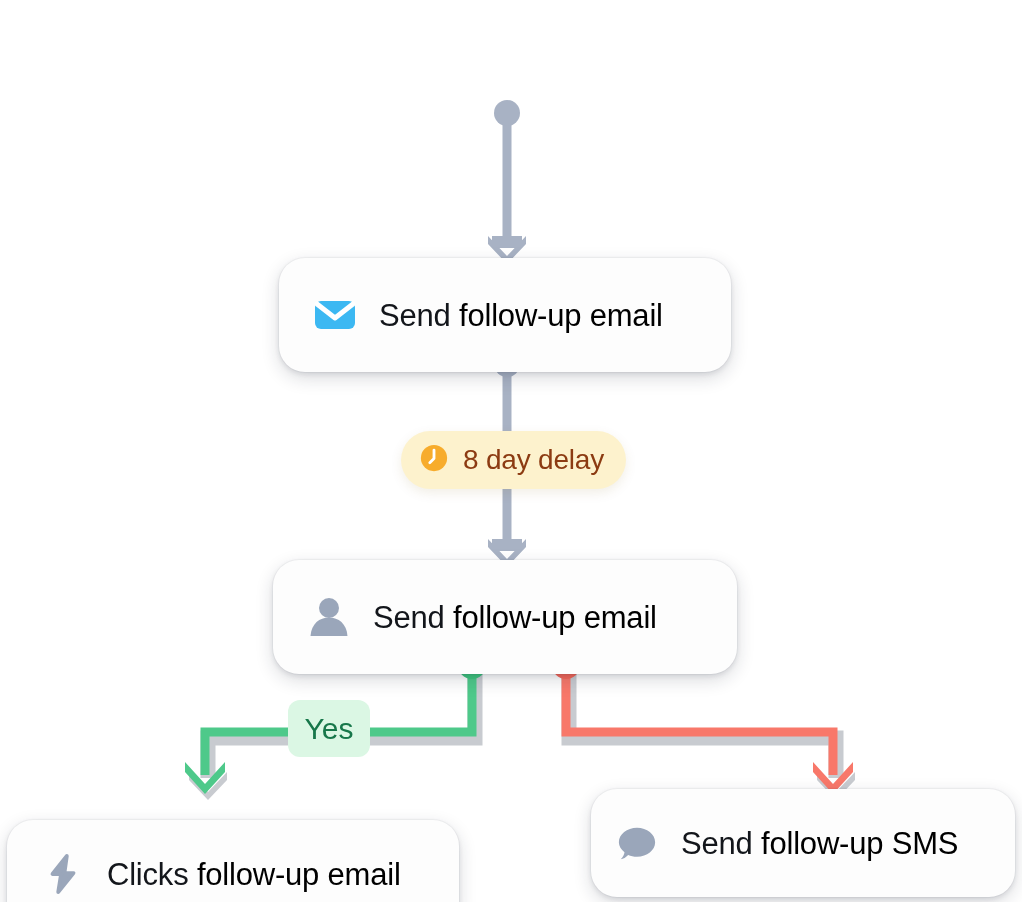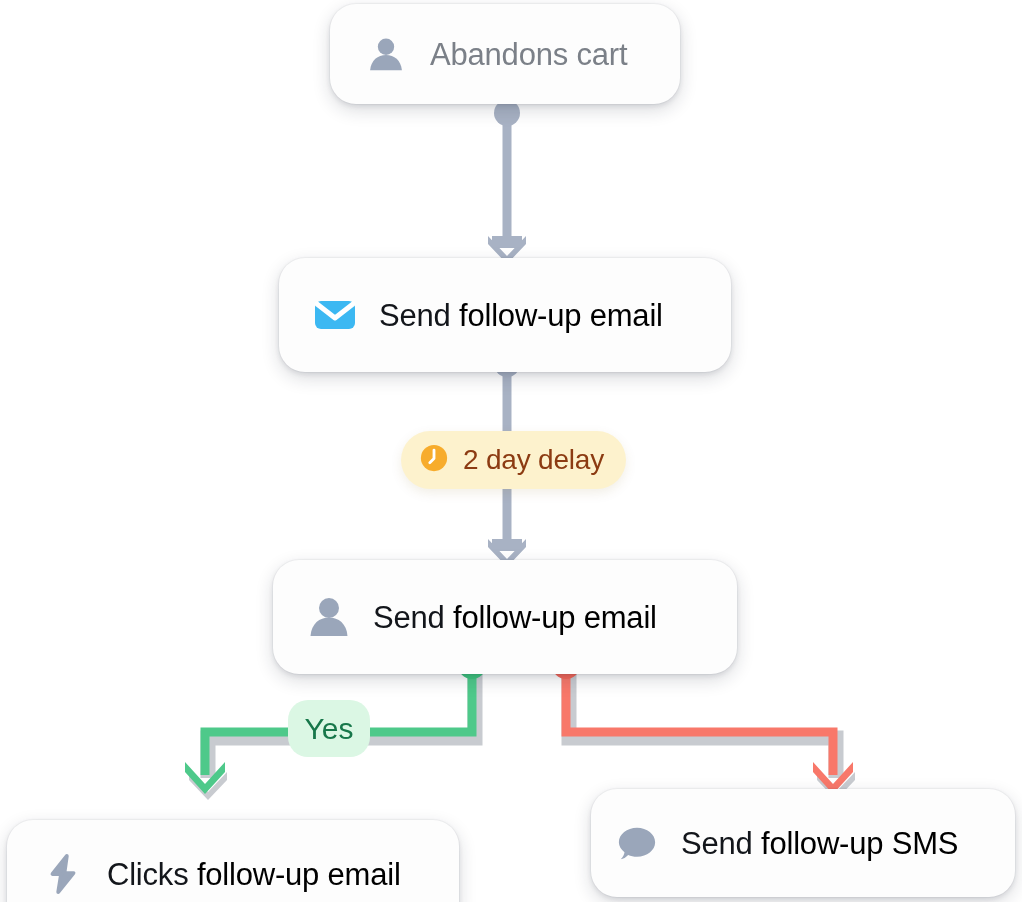--- a/index.html
+++ b/index.html
@@ -111,21 +111,21 @@
     display: flex;
     align-items: center;
     justify-content: center;
     font-size: 30px;
     line-height: 1;
     box-sizing: border-box;
   }
   #branch-yes {
     left: 288px; top: 700px;
     width: 82px; height: 57px;
-    border-radius: 20px;
+    border-radius: 12px;
     background: #dbf7e4;
     color: #17774a;
   }
   #branch-no {
     left: 691px; top: 700px;
     width: 76px; height: 57px;
     border-radius: 38px;
     background: #fde5e3;
     color: #9b2420;
   }
@@ -172,52 +172,41 @@
       <path d="M814 766 L833 786 L852 766 L852 774 L833 794 L814 774 Z" fill="#9aa0aa" opacity="0.55" transform="translate(3,6)"></path>
     </g>
 
     <g>
       <path d="M566 666 L566 732 L833 732 L833 775" fill="none" stroke="#f8786a" stroke-width="9" stroke-linecap="butt" stroke-linejoin="miter"></path>
       <circle cx="566" cy="665" r="14" fill="#f8685a"></circle>
       <path d="M813 762 L833 784 L853 762 L853 772 L833 794 L813 772 Z" fill="#f8786a"></path>
     </g>
   </svg>
 
-  <div class="node" id="node-abandons-cart">
-    <span class="icon">
-      <svg viewBox="0 0 44 44" width="40" height="40">
-        <circle cx="22" cy="14" r="9" fill="#9aa6ba"></circle>
-        <path d="M4.5 40 C5.5 28.5 13 23 22 23 C31 23 38.5 28.5 39.5 40 Z" fill="#9aa6ba"></path>
-      </svg>
-    </span>
-    <span class="label">
-      <span class="lead-gray">Abandons cart</span><span class="accent"></span>
-    </span>
-  </div>
 
   <div class="node" id="node-send-email">
     <span class="icon">
       <svg viewBox="0 0 44 44" width="44" height="44">
         <rect x="2" y="8" width="40" height="28" rx="6" fill="#3cb8f2"></rect>
         <path d="M4 11 L22 25 L40 11" fill="none" stroke="#ffffff" stroke-width="5" stroke-linecap="round" stroke-linejoin="round"></path>
       </svg>
     </span>
     <span class="label">
       <span class="lead-dark">Send</span>&nbsp;<span class="accent">follow-up email</span>
     </span>
   </div>
 
   <div class="delay-badge">
     <span class="icon">
       <svg viewBox="0 0 32 32" width="30" height="30">
         <circle cx="16" cy="16" r="14" fill="#f7ac2c"></circle>
         <path d="M16 7.5 L16 16.5 L11.5 21" fill="none" stroke="#ffffff" stroke-width="3" stroke-linecap="round" stroke-linejoin="round"></path>
       </svg>
     </span>
-    <span class="delay-text">2 day delay</span>
+    <span class="delay-text">8 day delay</span>
   </div>
 
   <div class="node" id="node-opens-email">
     <span class="icon">
       <svg viewBox="0 0 44 44" width="44" height="44">
         <circle cx="22" cy="13" r="10" fill="#9aa6ba"></circle>
         <path d="M3.5 41 C4.5 28.5 12.5 22.5 22 22.5 C31.5 22.5 39.5 28.5 40.5 41 Z" fill="#9aa6ba"></path>
       </svg>
     </span>
     <span class="label">

